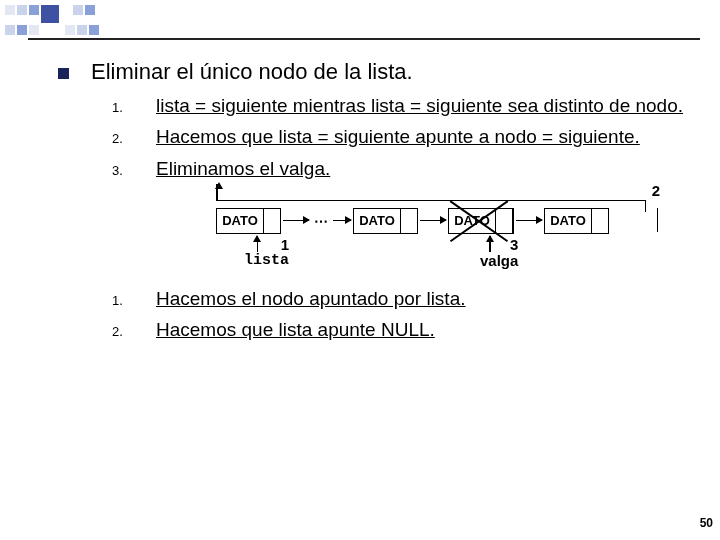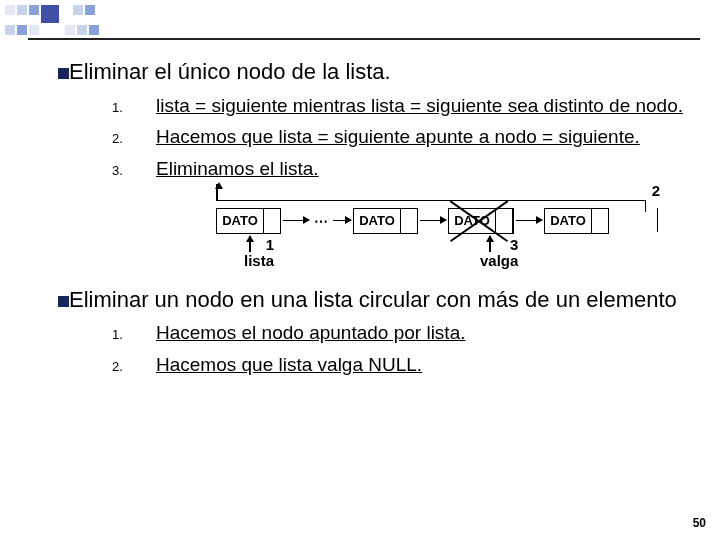--- a/index.html
+++ b/index.html
@@ -45,20 +45,21 @@
     margin: 2px 0 18px 0;
   }
 
   .blk {
     margin-left: 30px;
     margin-bottom: 12px;
   }
   .bullet-row {
     display: flex;
     align-items: baseline;
+    gap: 22px;
     margin-bottom: 6px;
   }
   .sqbullet {
     width: 11px; height: 11px;
     background: #19245a;
     display: inline-block;
     flex: 0 0 11px;
     margin-top: 4px;
   }
   .h2txt {
@@ -148,40 +149,40 @@
   .up1 .v, .up3 .v {
     width: 1.5px; height: 16px; background: #000; margin: 0 auto; position: relative;
   }
   .up1 .v::before, .up3 .v::before {
     content: ""; position: absolute; left: -3.5px; top: -1px;
     border-bottom: 7px solid #000;
     border-left: 4.5px solid transparent;
     border-right: 4.5px solid transparent;
   }
   .up1 .num, .up3 .num { font-size: 15px; font-weight: bold; margin-left: 10px; display:inline; }
-  .up1 .word { font-size: 15px; font-weight: bold; margin-top: -1px; }
+  .up1 .word { font-size: 15px; font-weight: bold; margin-top: -1px; font-family: Liberation Mono, monospace; }
   .up3 { position: absolute; left: 264px; top: 0; text-align: center; }
   .up3 .word { font-size: 15px; font-weight: bold; margin-top: -1px; }
 
   .strike {
     position: absolute;
     width: 60px; height: 60px;
     pointer-events: none;
   }
   .strike::before, .strike::after {
     content: ""; position: absolute; left: 50%; top: 50%;
     width: 70px; height: 1.5px; background: #000;
     transform-origin: center;
   }
   .strike::before { transform: translate(-50%,-50%) rotate(35deg); }
   .strike::after  { transform: translate(-50%,-50%) rotate(-35deg); }
 
   .pagenum {
     position: absolute;
-    bottom: 10px; right: 14px;
+    bottom: 10px; right: 7px;
     font-size: 12px; font-weight: bold;
   }
 </style>
 </head>
 <body>
 
 <div class="deco">
   <div class="row">
     <span class="sq lt"></span>
       <span class="sq"></span>
@@ -215,21 +216,21 @@
       <li>
         <span class="num">1.</span>
         <span class="txt">lista = siguiente mientras lista = siguiente sea distinto de nodo.</span>
       </li>
       <li>
         <span class="num">2.</span>
         <span class="txt">Hacemos que lista = siguiente apunte a nodo = siguiente.</span>
       </li>
       <li>
         <span class="num">3.</span>
-        <span class="txt">Eliminamos el lista.</span>
+        <span class="txt">Eliminamos el valga.</span>
       </li>
     </ol>
 
     <div class="diagram">
       <div style="position:relative;">
       <div class="feedback" style="width:430px;">
         <span class="ahead"></span>
         <span class="vleft"></span>
         <span class="line"></span>
         <span class="vright" style="right:0; top:10px; height:12px;"></span>
@@ -274,30 +275,26 @@
             <span class="num">3</span>
           </div>
           <div class="word">valga</div>
         </div>
       </div>
       </div>
     </div>
   </div>
 
   <div class="blk" style="margin-top:4px;">
-    <div class="bullet-row">
-      <span class="sqbullet"></span>
-      <span class="h2txt">Eliminar un nodo en una lista circular con más de un elemento</span>
-    </div>
     <ol class="steps">
       <li>
         <span class="num">1.</span>
         <span class="txt">Hacemos el nodo apuntado por lista.</span>
       </li>
       <li>
         <span class="num">2.</span>
-        <span class="txt">Hacemos que lista valga NULL.</span>
+        <span class="txt">Hacemos que lista apunte NULL.</span>
       </li>
     </ol>
   </div>
 </div>
 
 <div class="pagenum">50</div>
 
 </body></html>

